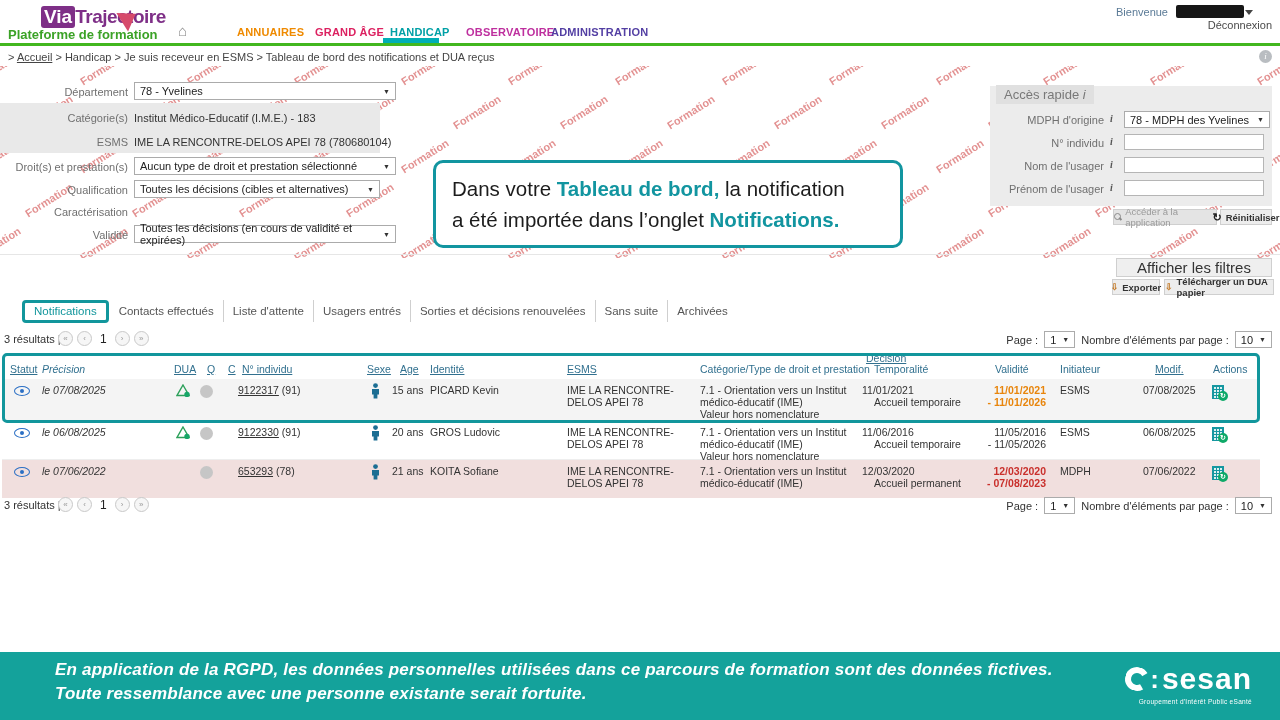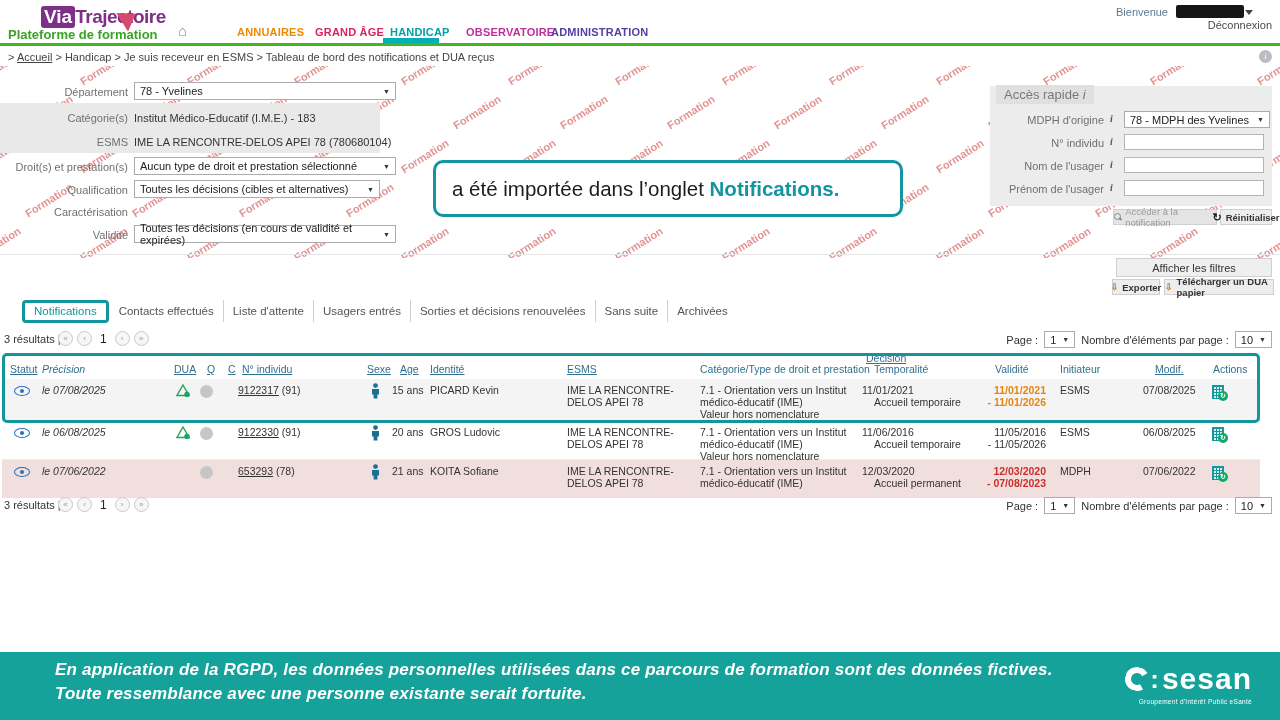--- a/index.html
+++ b/index.html
@@ -59,21 +59,21 @@
   .mag { width:8px; height:8px; position:relative; display:inline-block; }
   .mag::before { content:""; position:absolute; left:0; top:0; width:5px; height:5px; border:1.4px solid #8a8a8a; border-radius:50%; }
   .mag::after { content:""; position:absolute; left:5px; top:5px; width:3px; height:1.6px; background:#8a8a8a; transform:rotate(45deg); }
   .refresh-ic { font-size:11px; color:#222; font-weight:700; }
 
   
   .callout { position:absolute; left:433px; top:160px; width:470px; border:3px solid #1295A0; border-radius:10px; background:#fff; padding:10px 16px; z-index:3; font-size:20.5px; color:#1c1c1c; line-height:31px; }
   .callout .hl { color:#1295A0; font-weight:600; }
 
   
-  .btn-filters { left:1116px; top:258px; width:156px; height:19px; font-size:11px; background:#EFEFEF; }
+  .btn-filters { left:1116px; top:258px; width:156px; height:19px; font-size:15px; background:#EFEFEF; }
   .btn-export { left:1112px; top:279px; width:48px; height:16px; font-weight:700; font-size:9.5px; }
   .btn-dua { left:1164px; top:279px; width:110px; height:16px; font-weight:700; font-size:9.5px; }
   .dl-ic { font-size:9px; color:#c47b2a; font-weight:700; }
 
   
   .tabs { position:absolute; left:22px; top:299px; height:24px; display:flex; align-items:center; z-index:2; }
   .tab { font-size:11.5px; color:#555; padding:0 9px; line-height:22px; border-right:1px solid #cfcfcf; cursor:pointer; white-space:nowrap; }
   .tab:last-child { border-right:none; }
   .tab-active { color:#12969C; border:3px solid #12969C; border-radius:4px; line-height:17px; margin-right:1px; font-weight:400; }
 
@@ -272,28 +272,29 @@
     <input class="qa-input" style="left: 134px; top: 48px;">
     <div class="qa-label" style="left:2px; top:74px;">Nom de l'usager</div>
     <div class="qa-info" style="left:120px; top:73px;">i</div>
     <input class="qa-input" style="left: 134px; top: 71px;">
     <div class="qa-label" style="left:2px; top:97px;">Prénom de l'usager</div>
     <div class="qa-info" style="left:120px; top:96px;">i</div>
     <input class="qa-input" style="left: 134px; top: 94px;">
   </div>
   <div class="btn btn-access">
       <span class="mag"></span>
-      <span>Accéder à la notification</span>
+      <span>Accéder à la application</span>
     </div>
   <div class="btn btn-reset">
       <span class="refresh-ic">↻</span>
       <span>Réinitialiser</span>
     </div>
 
   <div class="callout">
+    <div><span>Dans votre </span><span class="hl">Tableau de bord,</span><span> la notification</span></div>
     <div><span>a été importée dans l’onglet </span><span class="hl">Notifications.</span></div>
   </div>
 
   <div class="btn btn-filters">Afficher les filtres</div>
   <div class="btn btn-export">
       <span class="dl-ic">⇩</span>
       <span>Exporter</span>
     </div>
   <div class="btn btn-dua">
       <span class="dl-ic">⇩</span>

